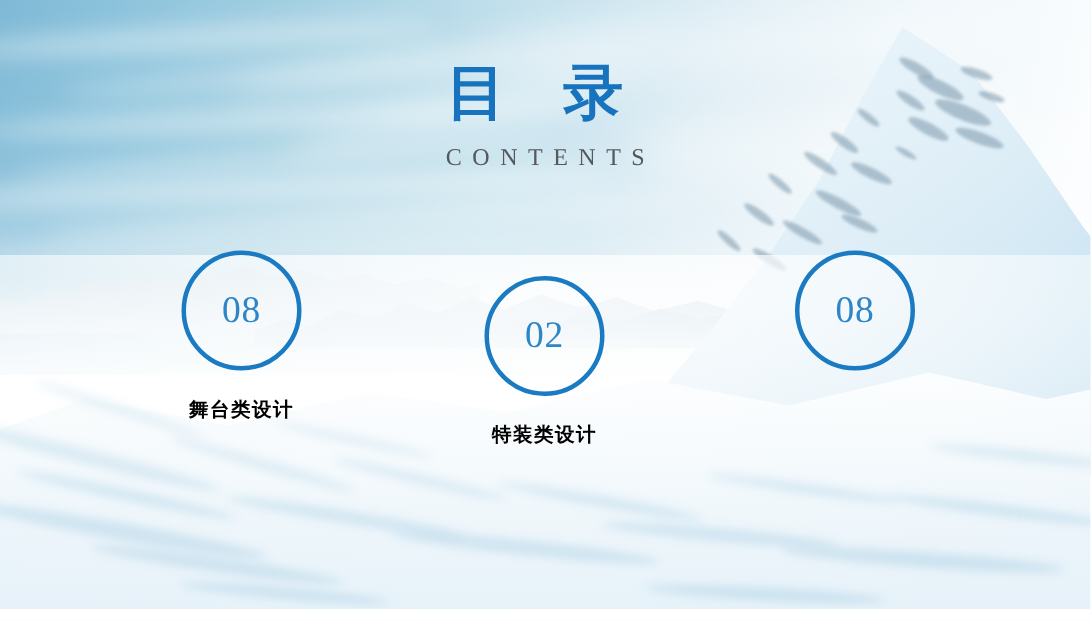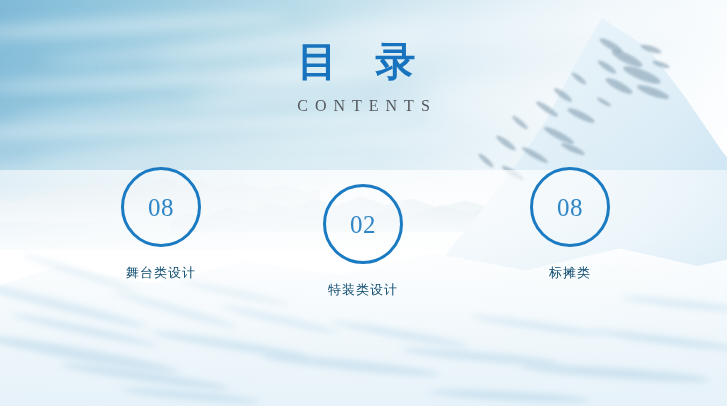--- a/index.html
+++ b/index.html
@@ -273,22 +273,22 @@
     font-size: 25px;
     color: #2f86c6;
     line-height: 1;
     letter-spacing: 0.5px;
   }
   .item-label {
     margin-top: 17px;
     text-align: center;
     font-family: "Liberation Sans", sans-serif;
     font-size: 13px;
-    font-weight: normal;
-    color: #0c4a6e;
+    font-weight: bold;
+    color: #000000;
     letter-spacing: 1px;
     white-space: nowrap;
   }
 </style>
 </head>
 <body>
 
 <div class="slide">
 
   <div class="bg">
@@ -381,18 +381,17 @@
         <div class="circle">
           <div class="circle-num">02</div>
         </div>
         <div class="item-label">特装类设计</div>
       </div>
 
       <div class="item item-3">
         <div class="circle">
           <div class="circle-num">08</div>
         </div>
-        <div class="item-label">标摊类</div>
       </div>
 
     </div>
   </div>
 </div>
 
 </body></html>

